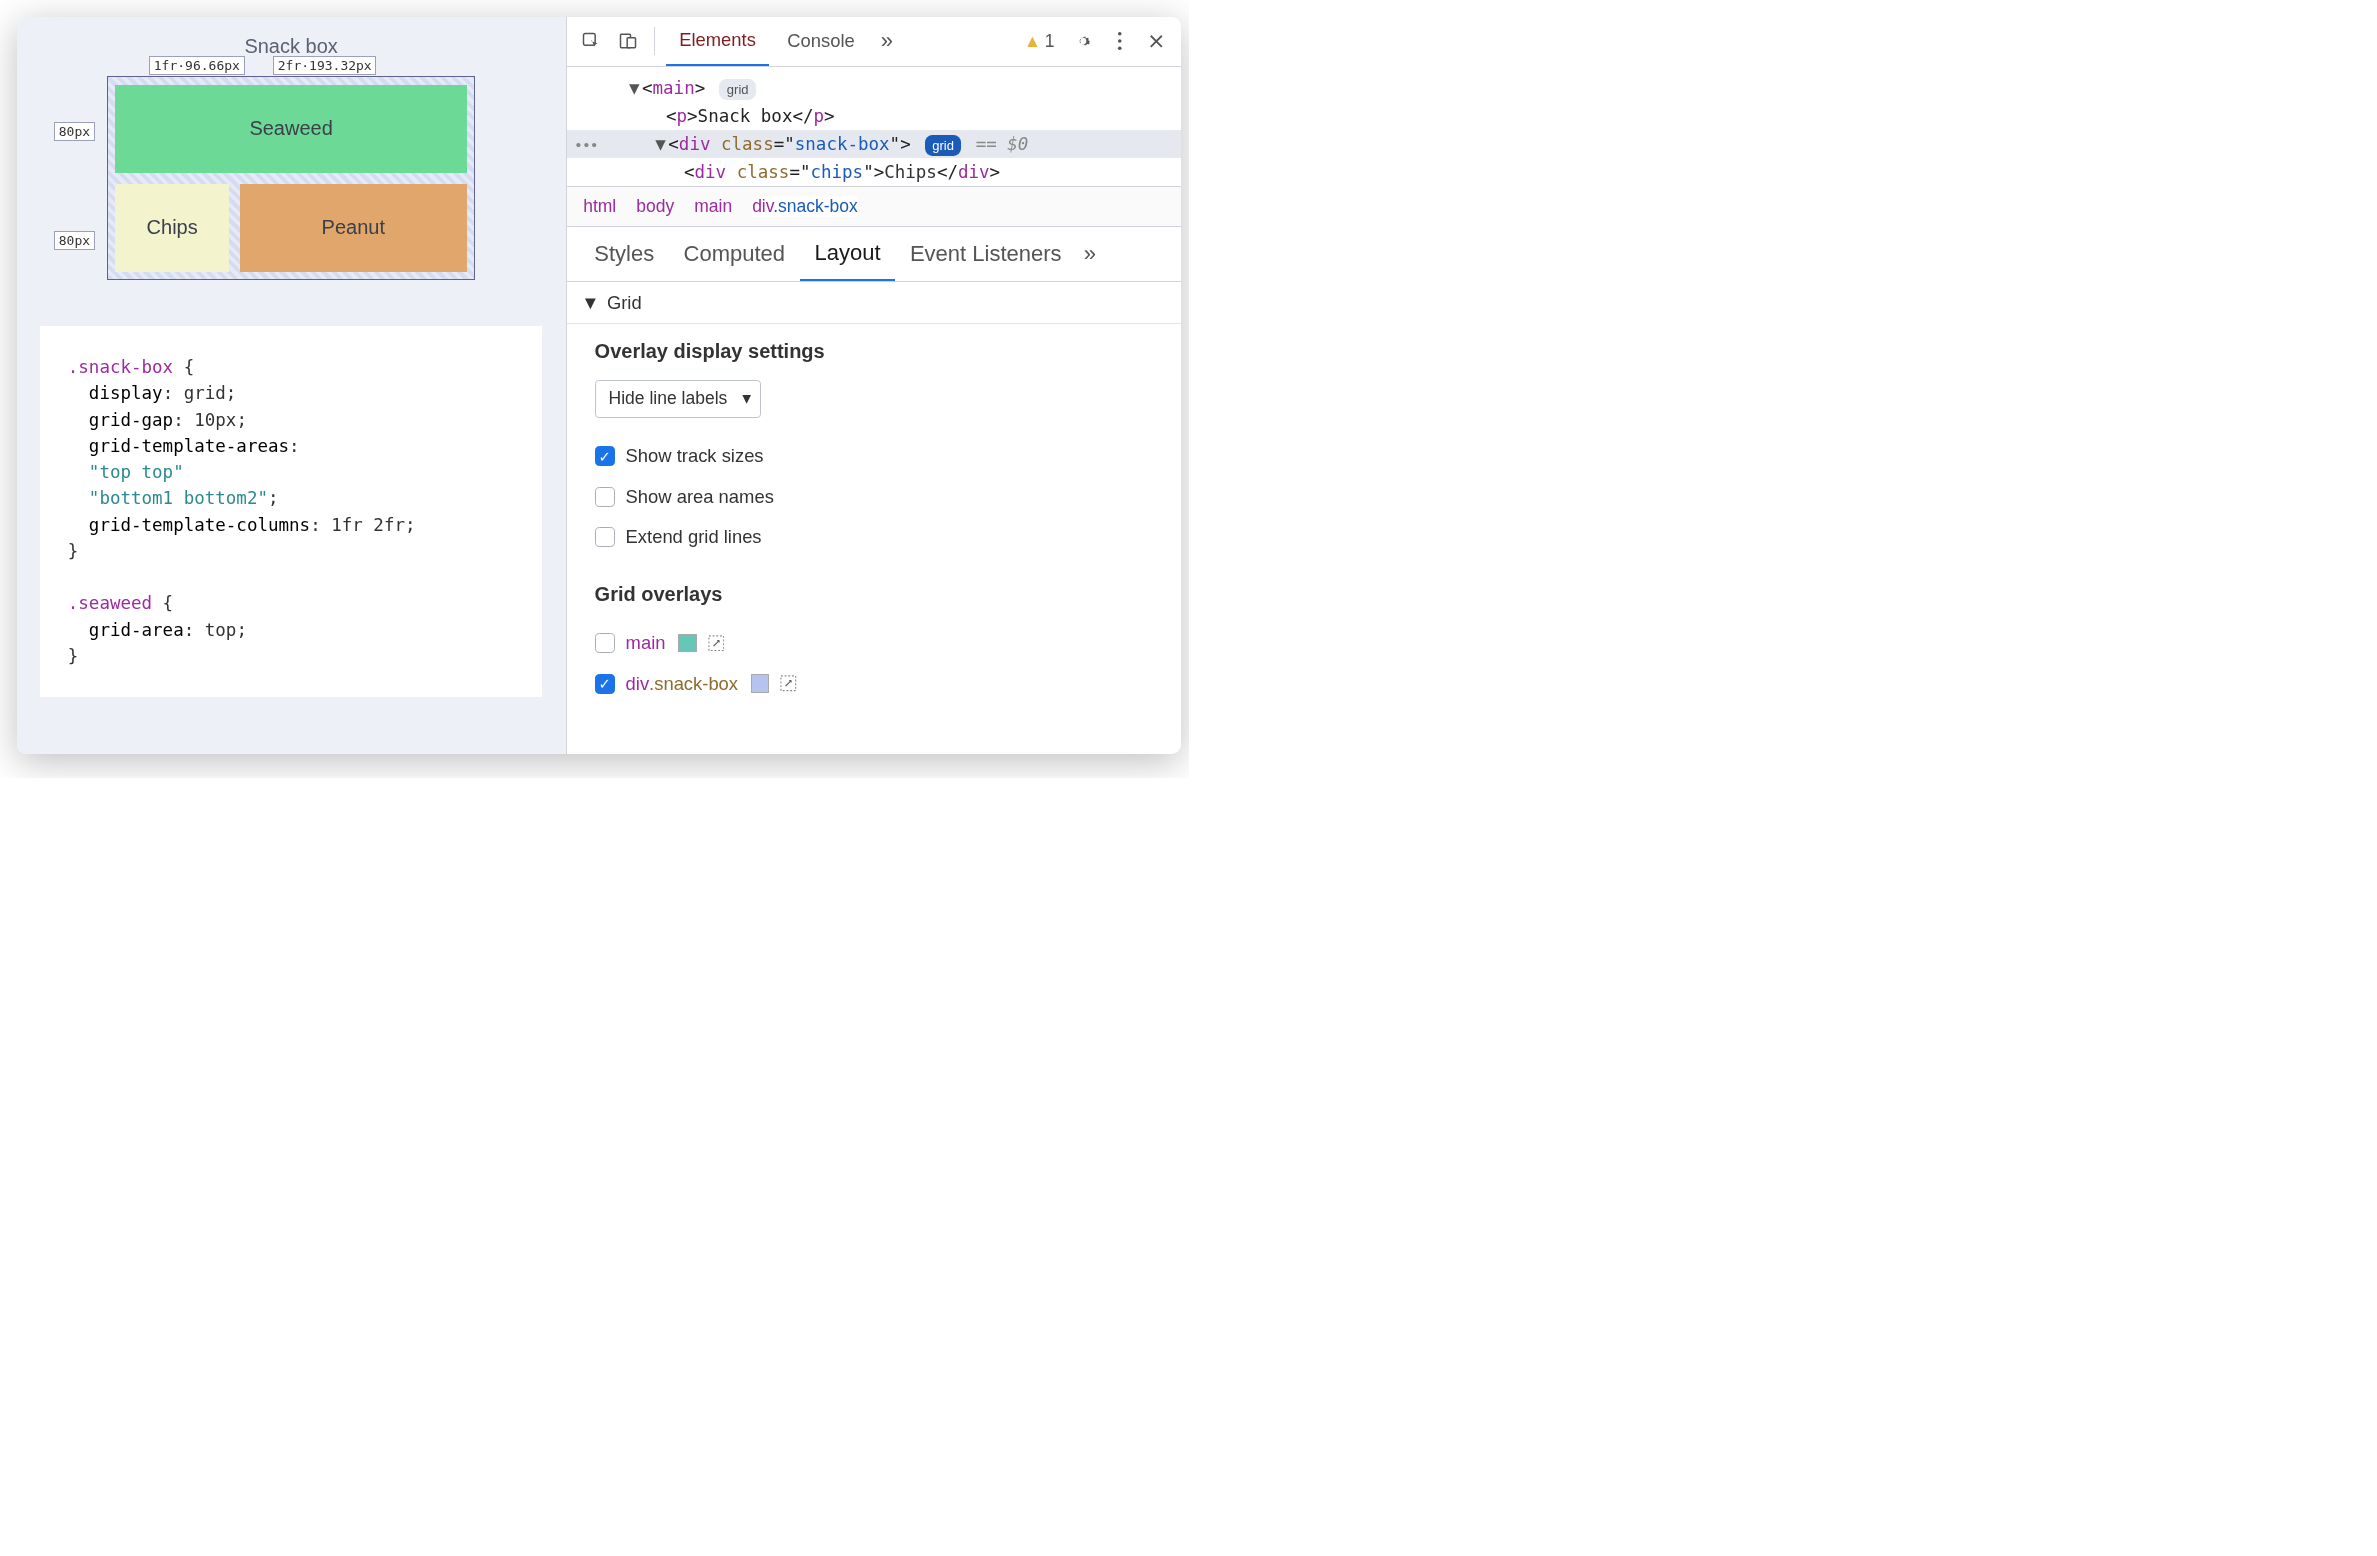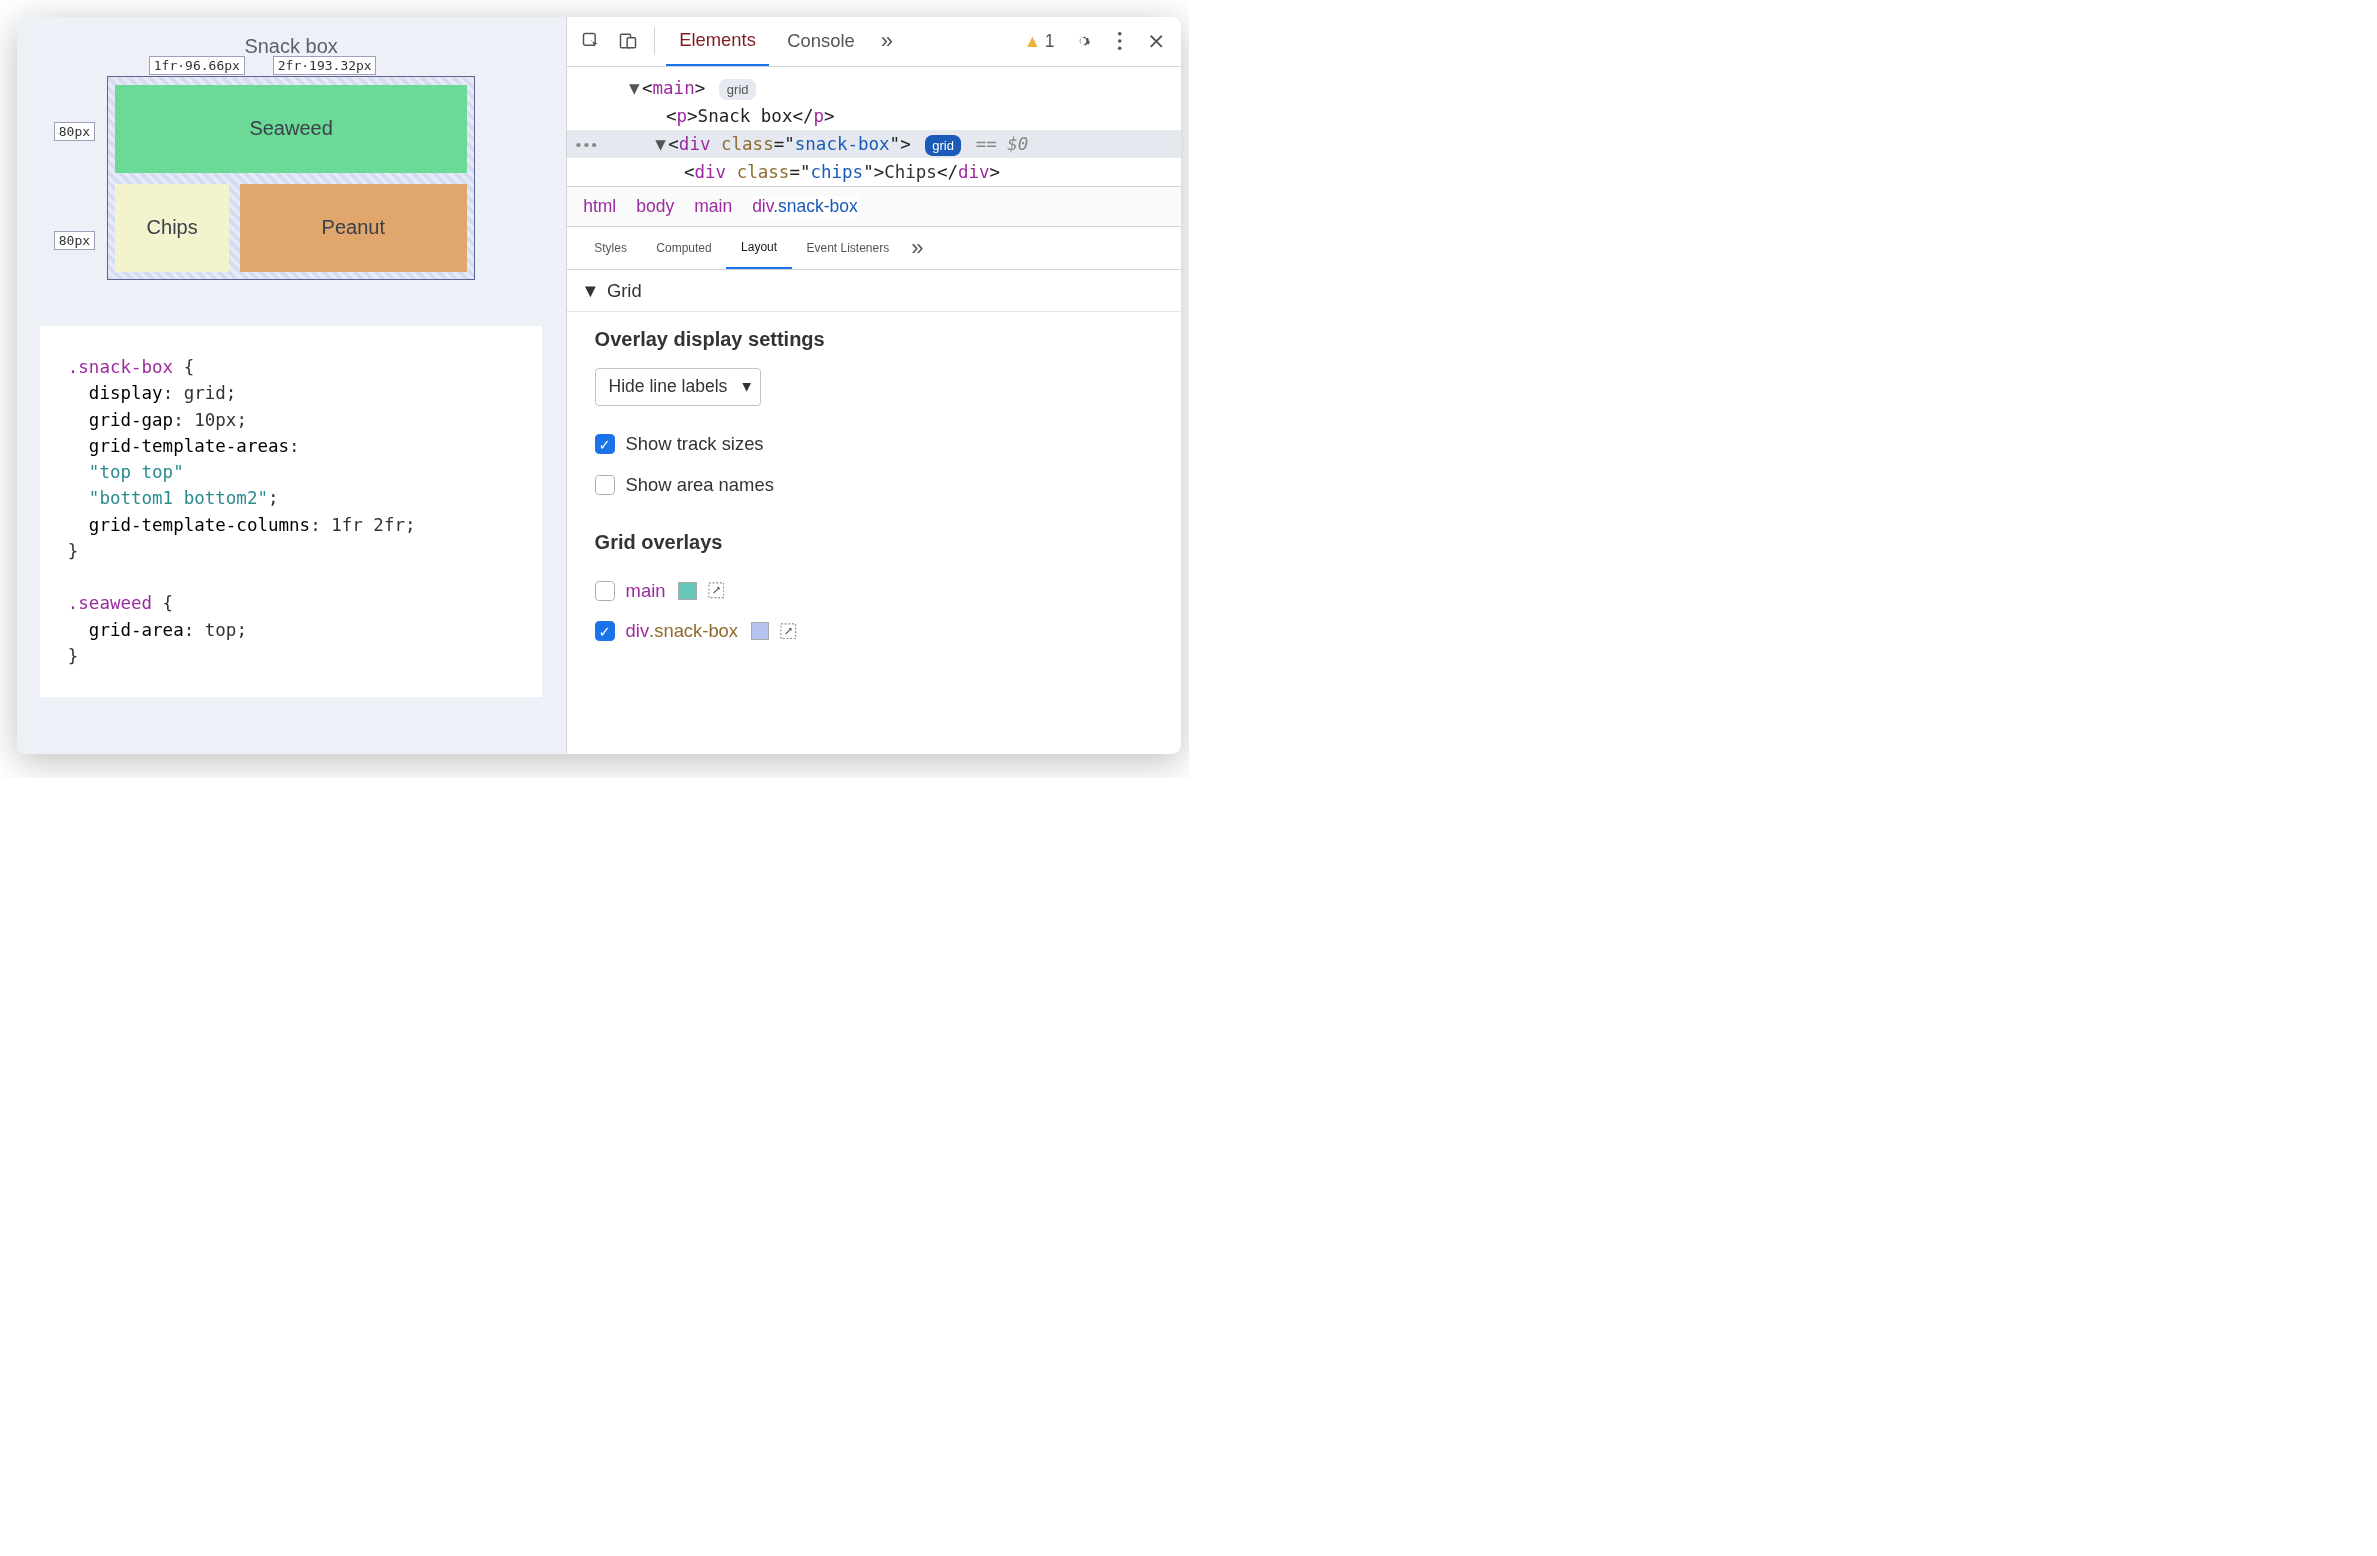--- a/index.html
+++ b/index.html
@@ -134,21 +134,21 @@
 }
 .bc { color: #9c2aa0; }
 .bc.cur { background: #fff; color: #9c2aa0; }
 .bc .cls { color: #1a5ab8; }
 .subtabs {
   display: flex;
   align-items: center;
   padding: 0 13px;
   border-bottom: 0.9px solid #d0d3da;
 }
-.subtab { padding: 13px 14.7px; color: #555; font-size: 12px; }
+.subtab { padding: 13px 14.7px; color: #555; font-size: 22px; }
 .subtab.active { color: #1a1a1a; border-bottom: 2.8px solid #1a73e8; }
 .panel { flex: 1; overflow: auto; }
 .section-header {
   display: flex;
   align-items: center;
   padding: 9.2px 14.7px;
   border-bottom: 0.9px solid #e2e4ea;
   font-size: 18.4px;
   gap: 7.4px;
 }
@@ -295,20 +295,24 @@
         </div>
 
         <div class="chk-row">
           <div class="chk on">✓</div>
           <span>Show track sizes</span>
         </div>
         <div class="chk-row">
           <div class="chk"></div>
           <span>Show area names</span>
         </div>
+        <div class="chk-row">
+          <div class="chk"></div>
+          <span>Extend grid lines</span>
+        </div>
 
         <div class="section-title" style="margin-top:26px">Grid overlays</div>
 
         <div class="chk-row">
           <div class="chk"></div>
           <div class="overlay-name">
             <span class="tag">main</span>
             <span class="swatch" style="background:#66c6b8"></span>
             <span class="mini-icon">
               <svg width="16.6" height="16.6" viewBox="0 0 18 18" fill="none" stroke="#888" stroke-width="1.2" stroke-dasharray="2 2">

